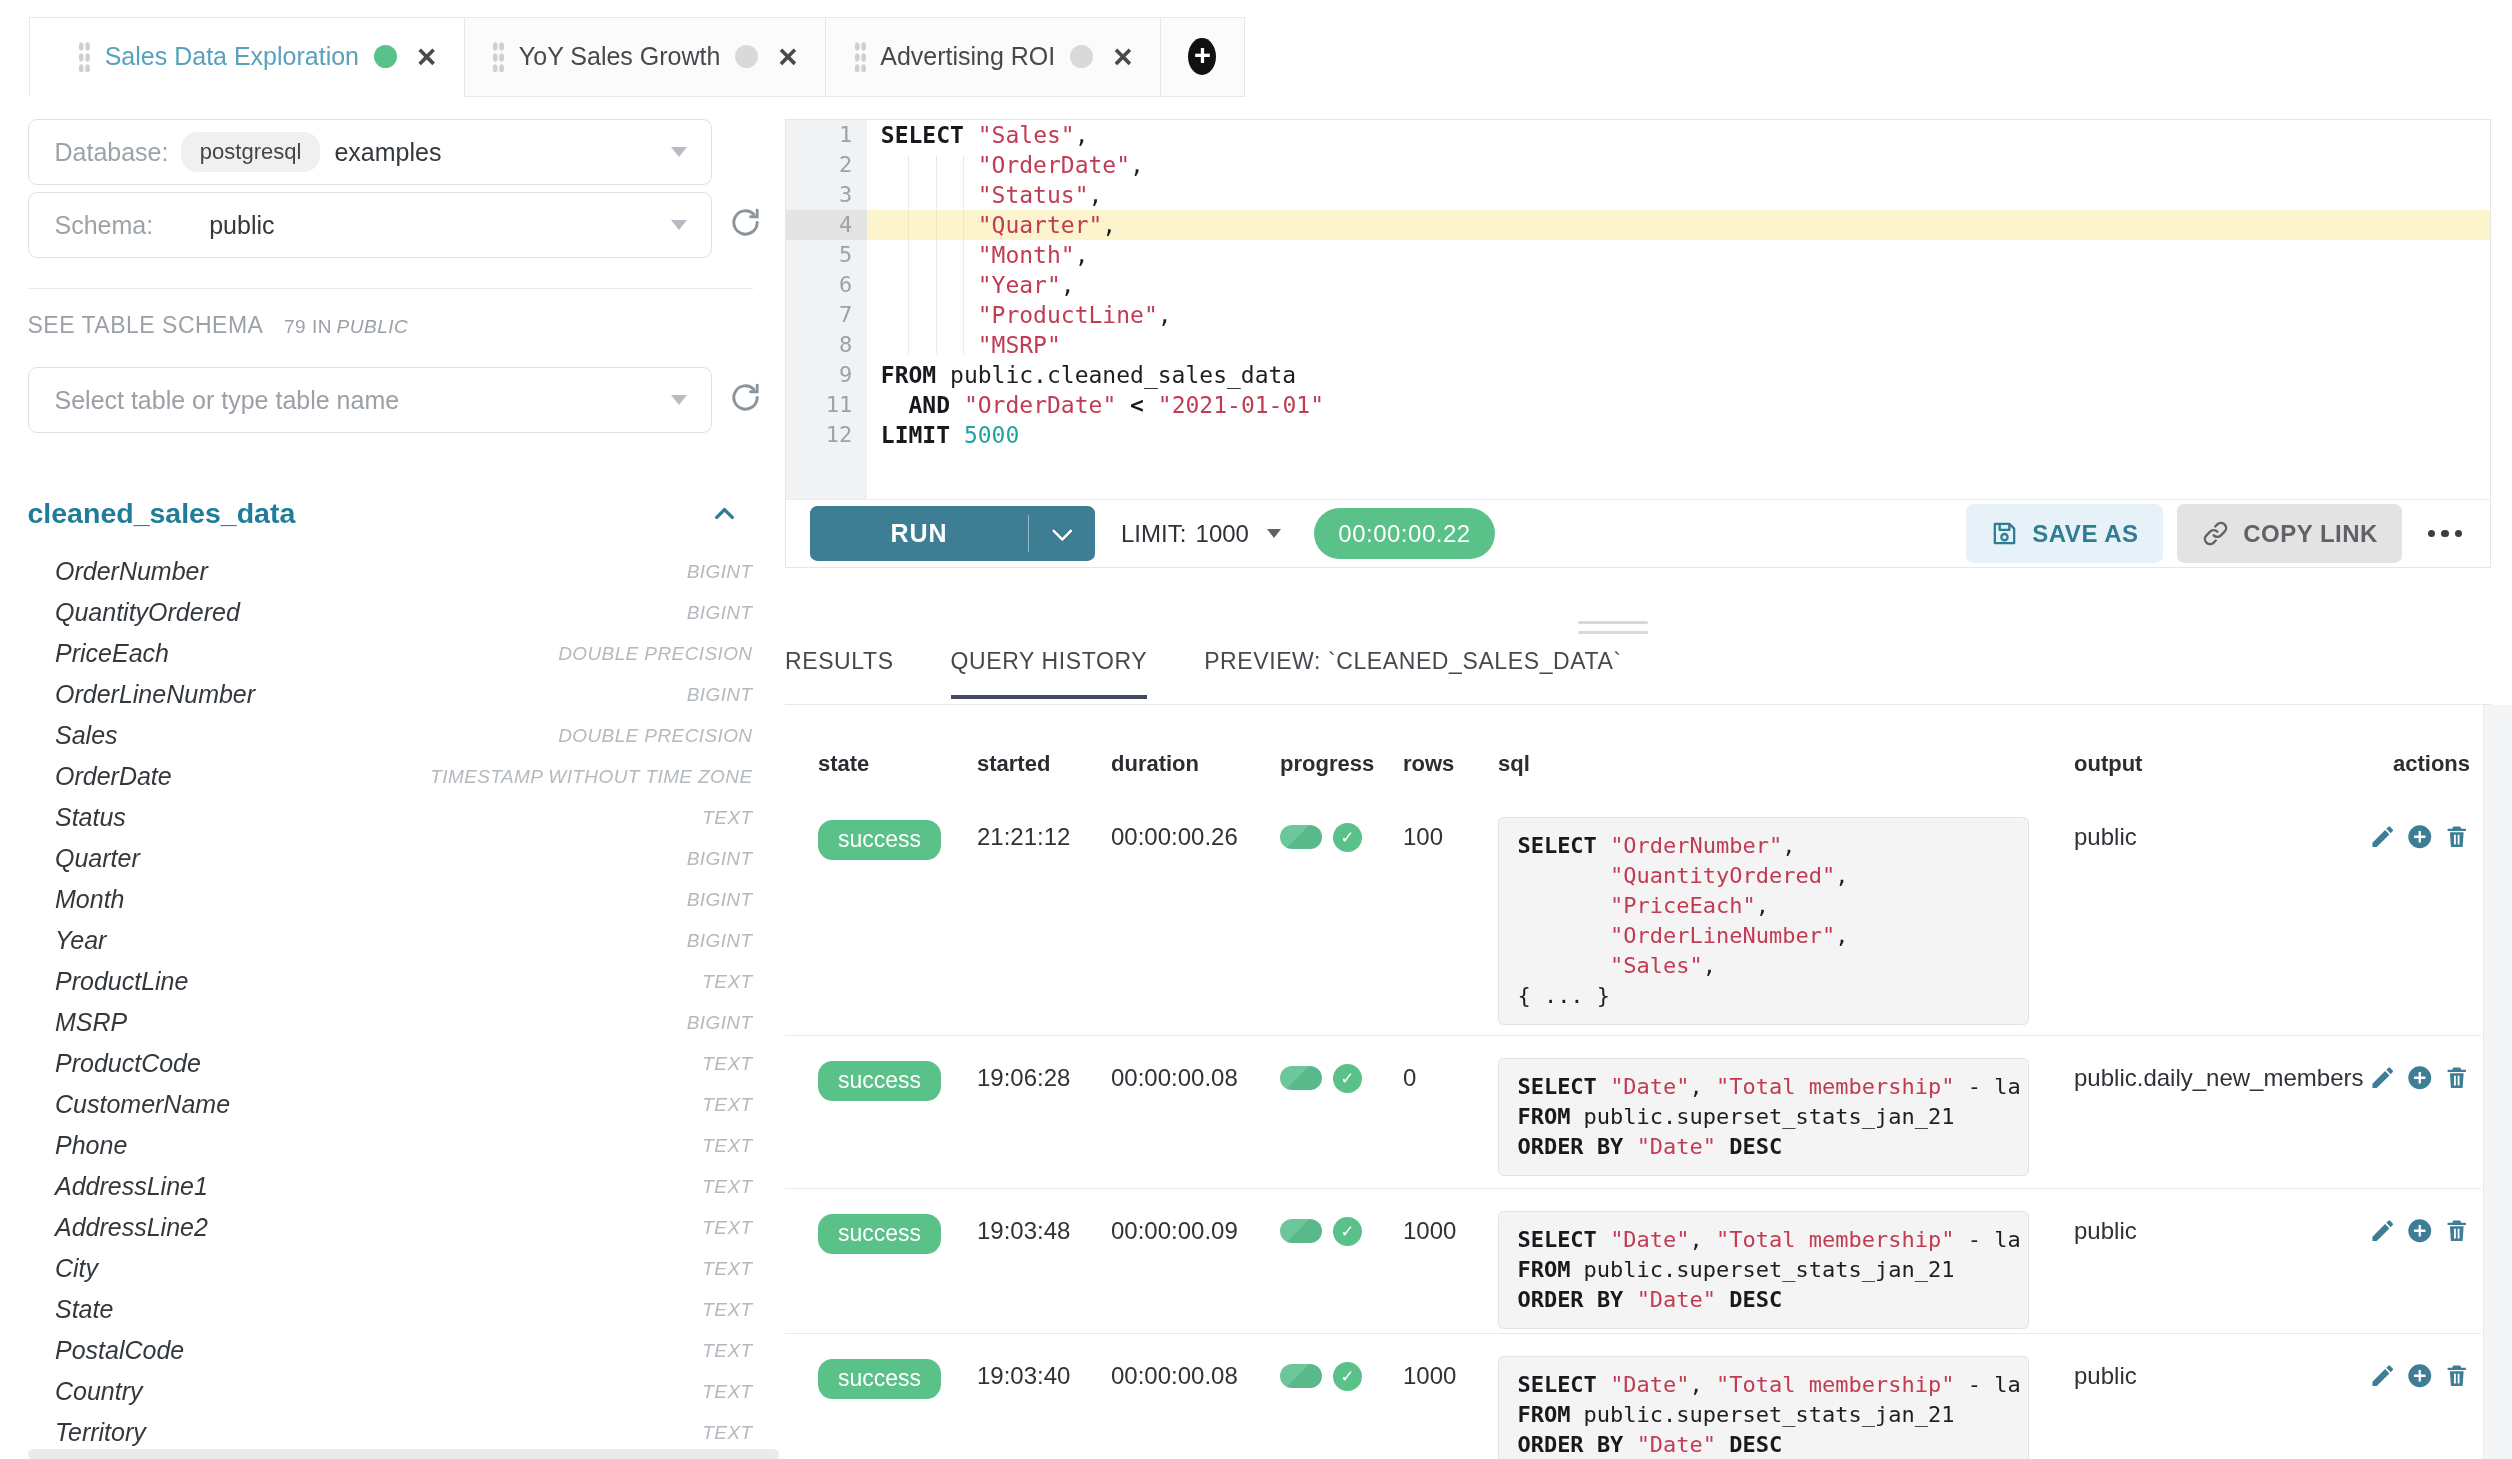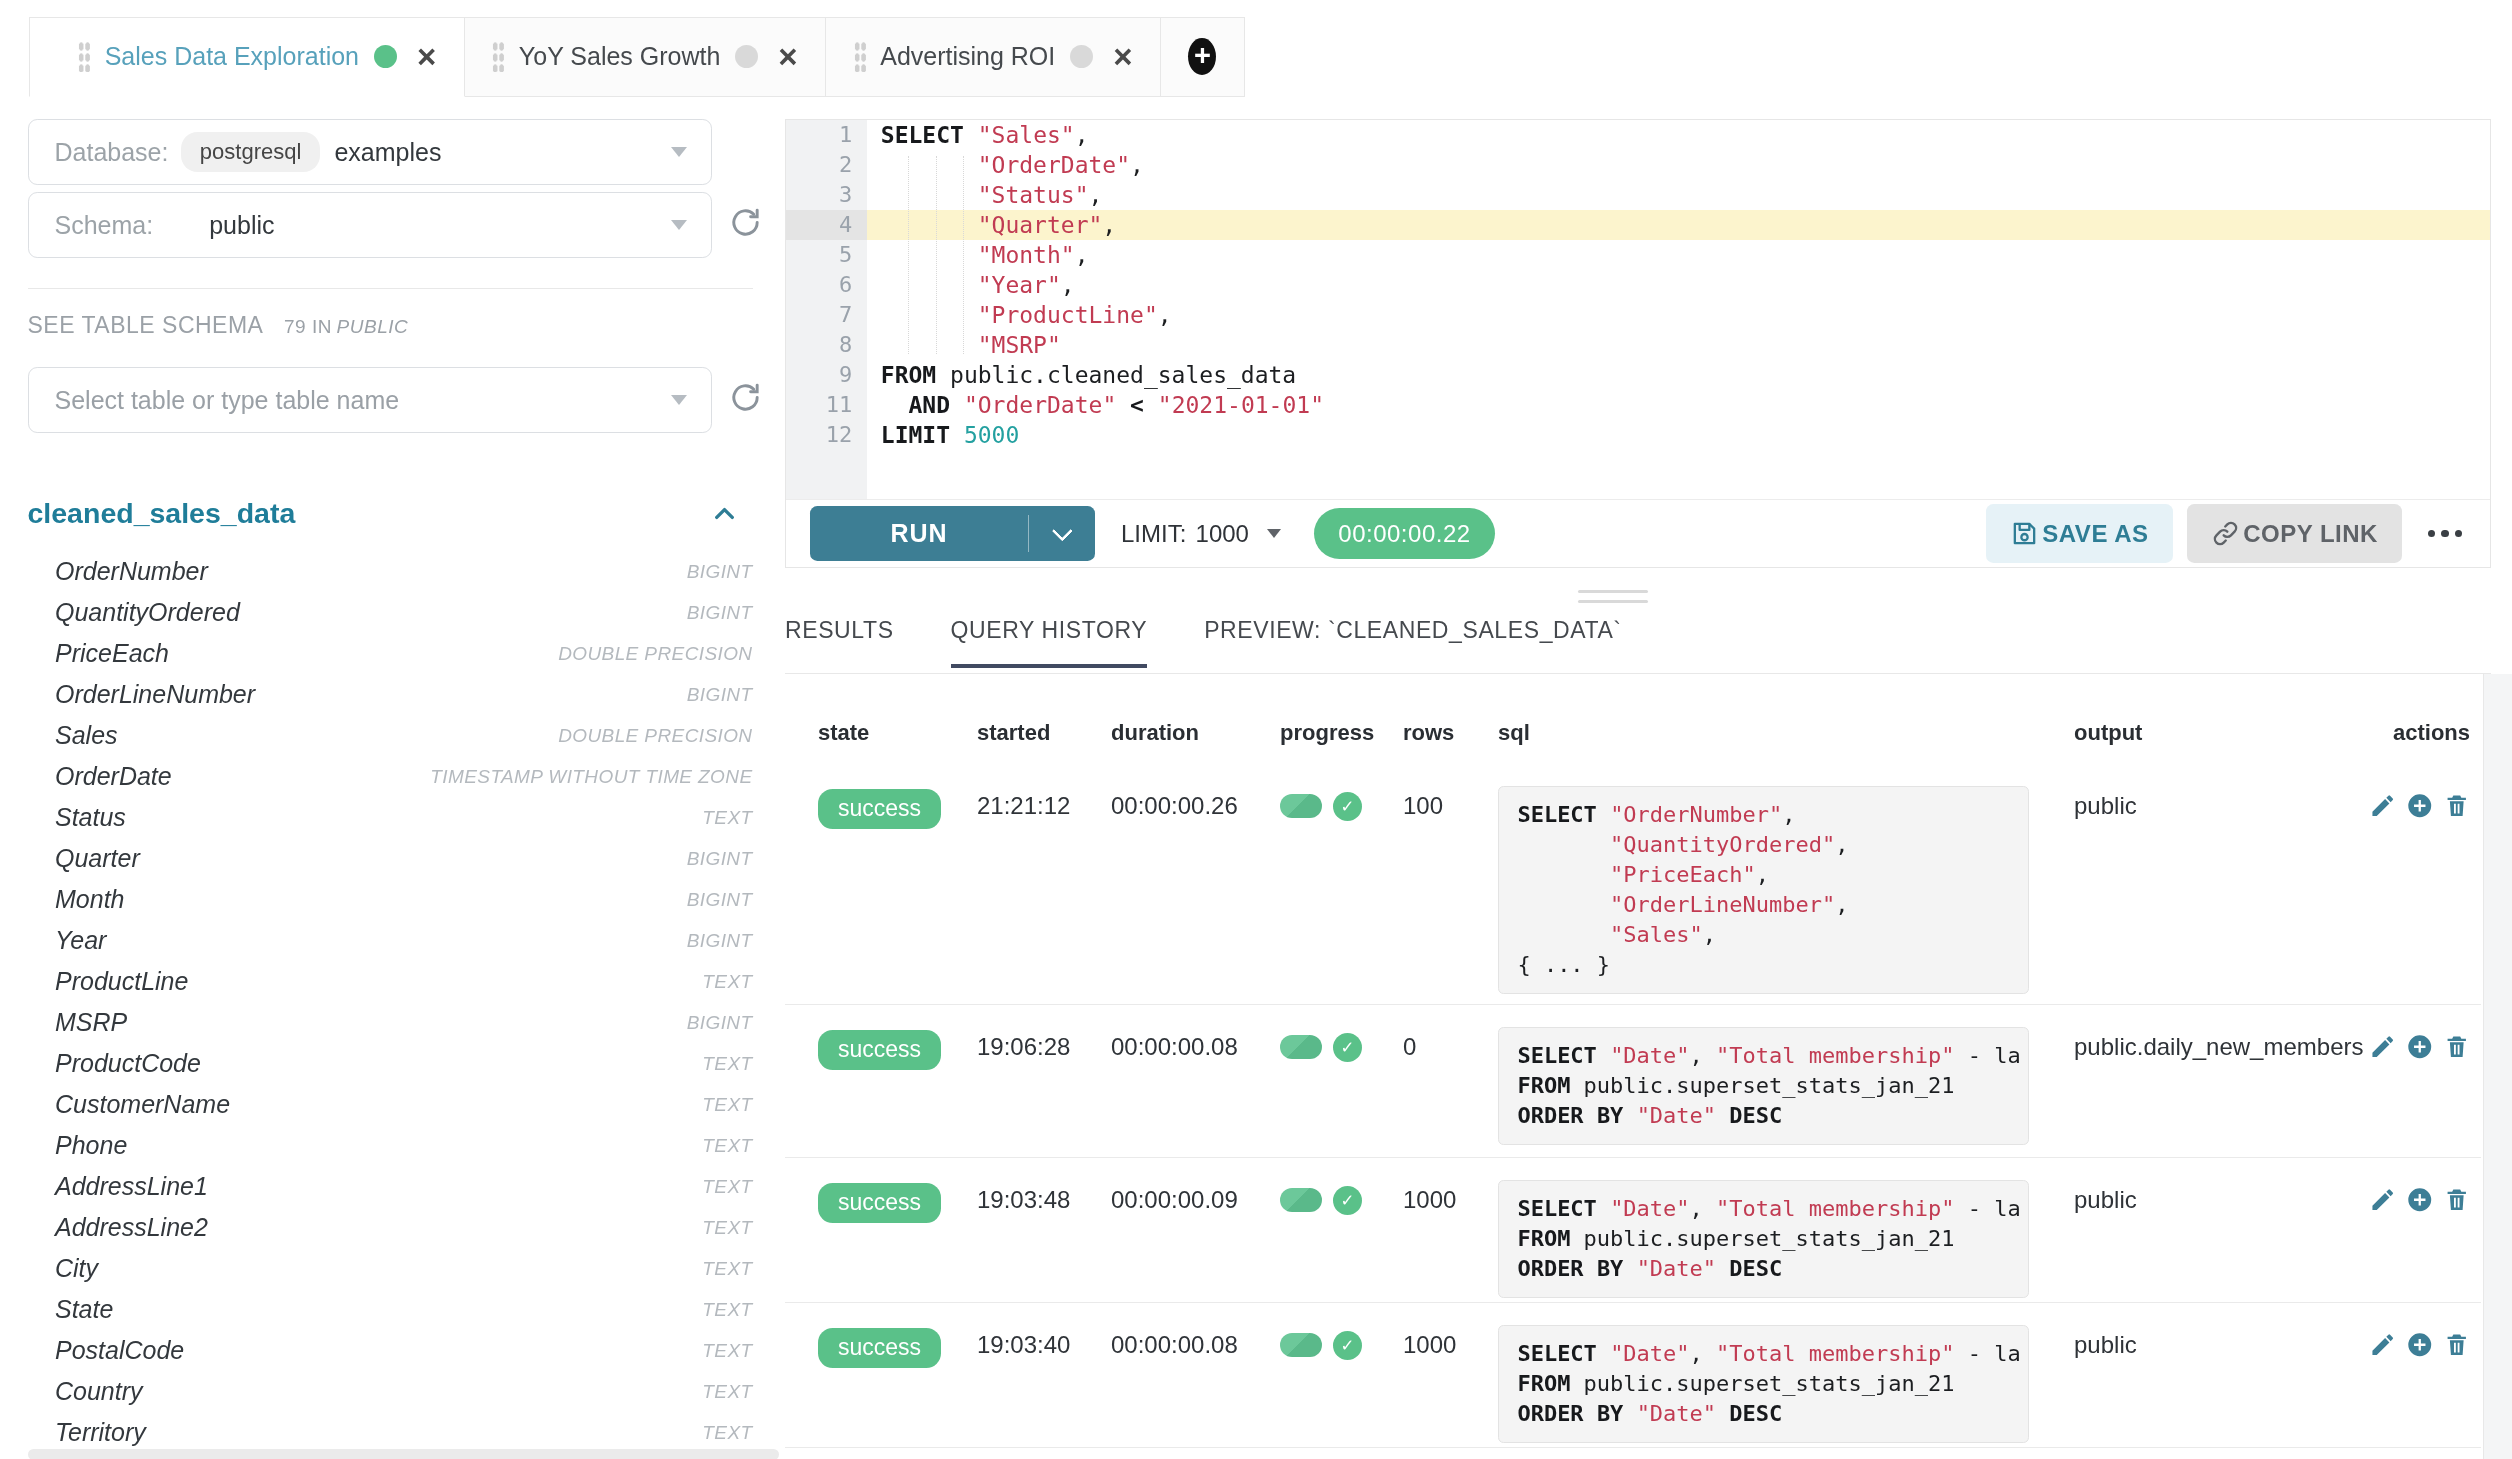--- a/index.html
+++ b/index.html
@@ -88,30 +88,30 @@
   .run-caret-zone { width:66px; display:flex; align-items:center; justify-content:center; }
   .chev-down-w { width:14.7px; height:14.7px; border-right:3.7px solid #fff; border-bottom:3.7px solid #fff;
                  transform:rotate(45deg) translate(-1.8px,-1.8px); border-radius:1.8px; }
   .limit { margin-left:26px; display:flex; align-items:center; font-size:24px; color:#2f3338; cursor:pointer; }
   .limit .lv { margin-left:9.2px; }
   .limit-caret { margin-left:18.4px; width:0; height:0; border-left:7.3px solid transparent;
                  border-right:7.3px solid transparent; border-top:9.2px solid #5f6368; }
   .timer { margin-left:33px; height:51px; padding:0 24px; background:#5ac189; border-radius:26px;
            color:#fff; font-size:24px; display:flex; align-items:center; letter-spacing:0.5px; }
   .tb-spacer { flex:1; }
-  .tb-btn { height:59px; border-radius:7.3px; display:flex; align-items:center; gap:3px;
+  .tb-btn { height:59px; border-radius:7.3px; display:flex; align-items:center; gap:13px;
             padding:0 24px; font-size:24px; font-weight:600; letter-spacing:0.5px; cursor:pointer; white-space:nowrap; }
   .saveas { background:#e6f2f7; color:#2e7d95; }
   .copylink { background:#e3e3e3; color:#5f6368; margin-left:14.7px; }
   .tb-btn svg { width:29px; height:29px; }
   .more-btn { margin-left:22px; display:flex; gap:6.4px; cursor:pointer; padding:9.2px 3.7px; }
   .more-btn i { width:7.3px; height:7.3px; border-radius:50%; background:#3a3f44; }
 
   
-  .south { position:absolute; left:785px; top:569px; width:1727px; bottom:0; background:#fff; }
+  .south { position:absolute; left:785px; top:600px; width:1727px; bottom:0; background:#fff; }
   .drag-handle { position:absolute; left:793px; top:21px; width:70px; cursor:row-resize; }
   .drag-handle i { display:block; width:70px; height:2.8px; background:#d9d9d9; border-radius:1.8px; margin-bottom:7.3px; }
   .pane-tabs { position:absolute; left:0; top:48px; display:flex; gap:57px; }
   .pane-tab { font-size:23px; color:#45494e; letter-spacing:0.6px; padding-bottom:20px;
               border-bottom:4.6px solid transparent; cursor:pointer; white-space:nowrap; }
   .pane-tab.active { border-bottom-color:#414a61; }
   .pane-tabs-border { position:absolute; left:0; top:104px; width:1706px; height:0.9px; background:#e8e8e8; }
 
   .hist-header { position:absolute; left:0; top:151px; height:37px; width:1696px; }
   .hcell { position:absolute; top:0; font-size:22px; font-weight:700; color:#2a2e33; }

